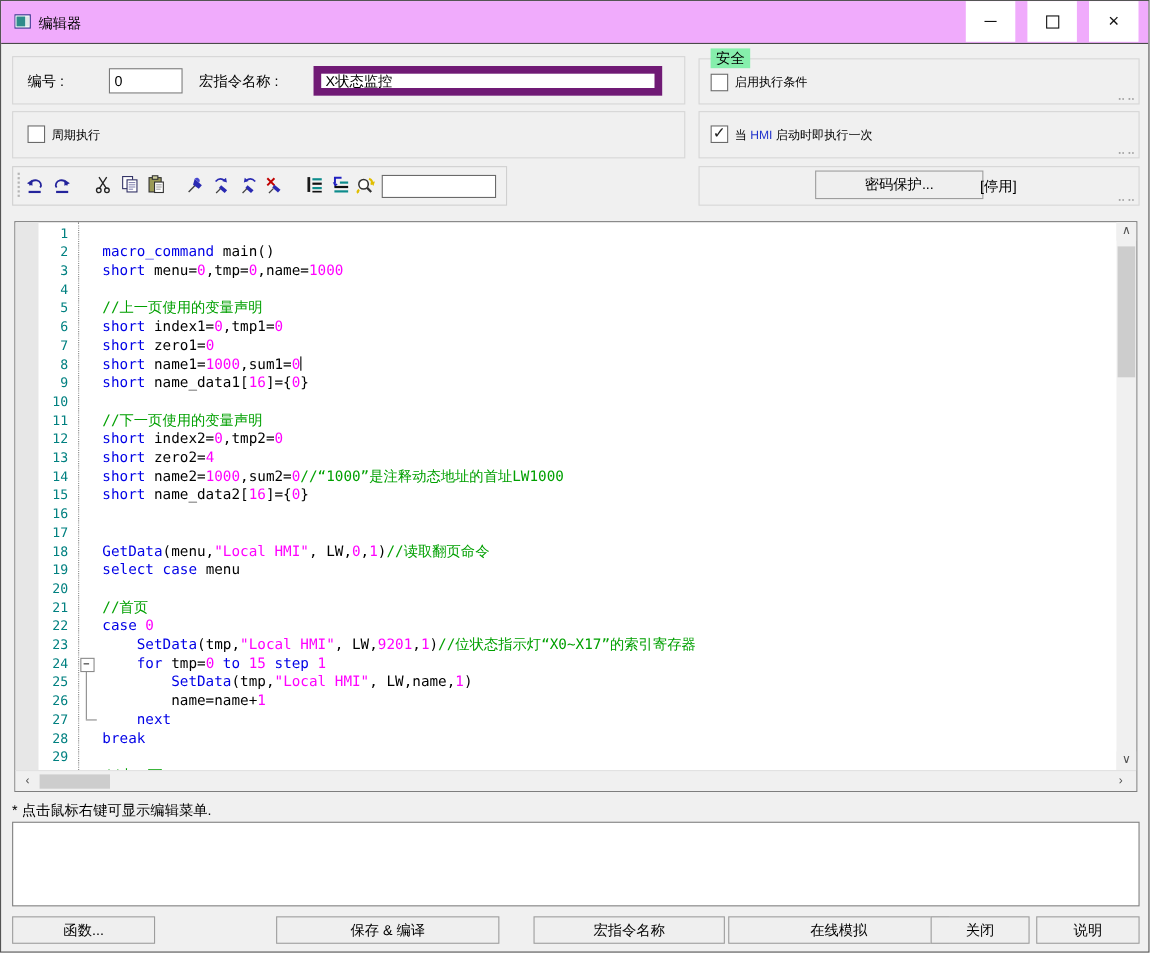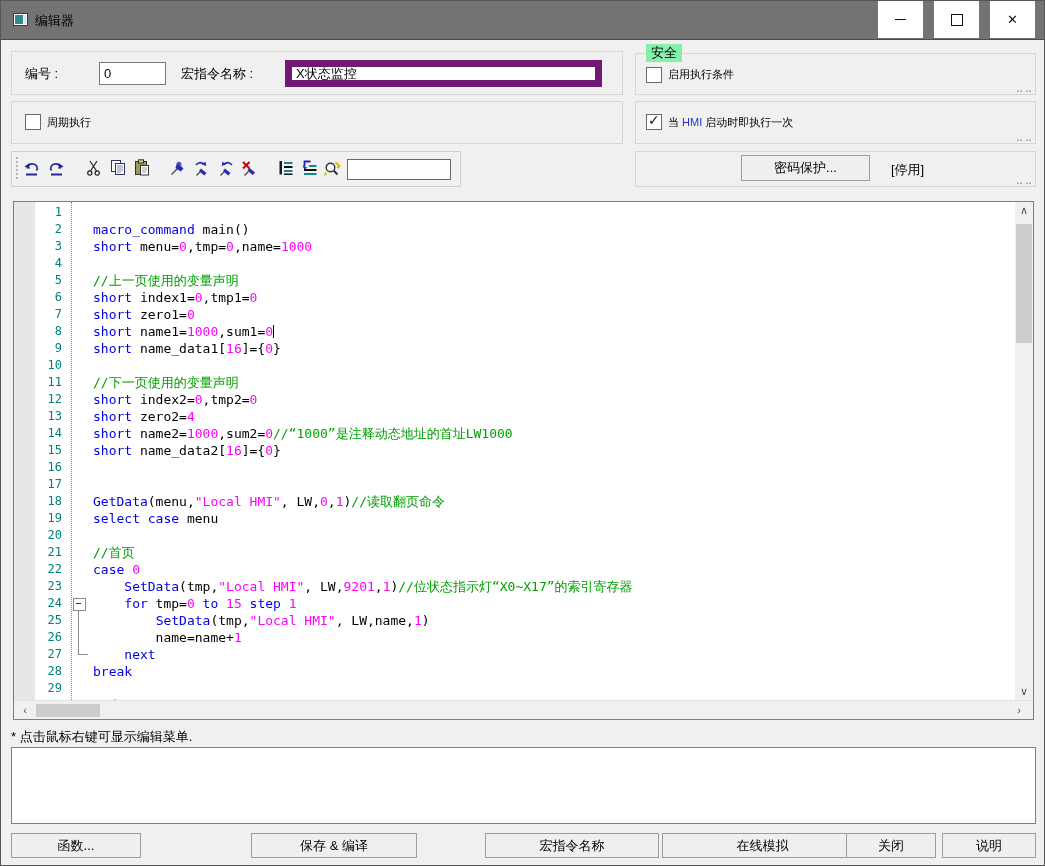--- a/index.html
+++ b/index.html
@@ -3,21 +3,21 @@
 <meta charset="utf-8">
 <style>
   html,body{margin:0;padding:0}
   body{
     width:1045px;height:866px;position:relative;overflow:hidden;
     background:#f0f0f0;font-family:"Liberation Sans","DejaVu Sans",sans-serif;
     border:1px solid #555;box-sizing:border-box;color:#000;font-size:13px;
   }
   .abs{position:absolute}
   
-  #titlebar{left:0;top:0;width:1043px;height:38px;background:#737373;border-bottom:1px solid #4a4a4a}
+  #titlebar{left:0;top:0;width:1043px;height:38px;background:#f0abfc;border-bottom:1px solid #4a4a4a}
   #app-title{left:34px;top:11px;font-size:13px}
   .wbtn{top:0;width:45px;height:37px;display:flex;align-items:center;justify-content:center;background:#fff}
   #btn-min{left:877px}#btn-max{left:933px}#btn-close{left:989px}
   .min-glyph{width:11px;height:1px;background:#111}
   .max-glyph{width:10px;height:10px;border:1px solid #111}
   .close-glyph{font-size:13px;color:#111;line-height:1}
   
   .panel{border:1px solid #d6d6d6;background:#f0f0f0}
   #p-num{left:10px;top:50px;width:610px;height:42px}
   #fs-security{left:634px;top:52px;width:399px;height:40px;border:1px solid #d6d6d6}
@@ -44,21 +44,21 @@
   #lbl-periodic{left:46px;top:114px}
   #cb-startup{left:645px;top:113px}
   #lbl-startup{left:667px;top:114px}
   .hmi-blue{color:#2233cc}
   
   #tb-grip{left:15px;top:156px;width:4px;height:22px;border-left:2px dotted #b5b5b5}
   .tbi{position:absolute;top:158px;width:20px;height:20px;cursor:pointer}
   .tbi svg{width:18px;height:18px}
   #tb-search{left:346px;top:158px;width:104px;height:21px;border:1px solid #6a6a6a}
   
-  #pwd-btn{left:740px;top:154px;width:129px;height:26px}
+  #pwd-btn{left:740px;top:154px;width:153px;height:26px}
   #pwd-status{left:890px;top:160px;font-size:13px}
   .winbtn{position:absolute;background:#efefef;border:1px solid #9d9d9d;font:13px "Liberation Sans","DejaVu Sans",sans-serif;color:#000;padding:0;cursor:pointer}
   
   #editor{left:12px;top:200px;width:1021px;height:519px;background:#fff;border:1px solid #7e7e7e;box-sizing:border-box;overflow:hidden}
   #ed-margin{position:absolute;left:0;top:0;width:21px;height:498px;background:#e7e7e7}
   #gutter{position:absolute;left:0;top:2px;width:51px;text-align:right;font:12px/17px "DejaVu Sans Mono","Liberation Mono",monospace;color:#008080}
   .ln{height:17px;padding-right:3px}
   #gutter-sep{position:absolute;left:57px;top:0;height:498px;border-left:1px dotted #8a8a8a}
   #code-lines{position:absolute;left:79px;top:2px;font:13px/17px "DejaVu Sans Mono","Liberation Mono",monospace;white-space:pre}
   .cl{height:17px}
@@ -79,21 +79,21 @@
   #vsb-up{top:0}#vsb-down{top:481px}
   #vsb-thumb{position:absolute;left:1px;top:22px;width:16px;height:119px;background:#cdcdcd}
   #hsb{position:absolute;left:0;top:498px;width:1019px;height:19px;background:#f0f0f0;border-top:1px solid #e2e2e2}
   #hsb-left{left:2px;top:1px}#hsb-right{left:996px;top:1px}
   #hsb-thumb{position:absolute;left:22px;top:3px;width:64px;height:13px;background:#cdcdcd}
   
   #hint{left:10px;top:727px;font-size:13px}
   #msgbox{left:10px;top:746px;width:1023px;height:75px;background:#fff;border:1px solid #7e7e7e}
   .fbtn{top:832px;height:25px}
   #btn-fn{left:10px;width:130px}
-  #btn-save{left:250px;width:166px}
+  #btn-save{left:250px;width:203px}
   #btn-off{left:484px;width:174px}
   #btn-on{left:661px;width:201px}
   #btn-cl{left:845px;width:90px}
   #btn-help{left:941px;width:94px}
 </style>
 </head>
 <body>
 
 <div class="abs" id="titlebar">
   <span class="abs" style="left:12px;top:11px">

